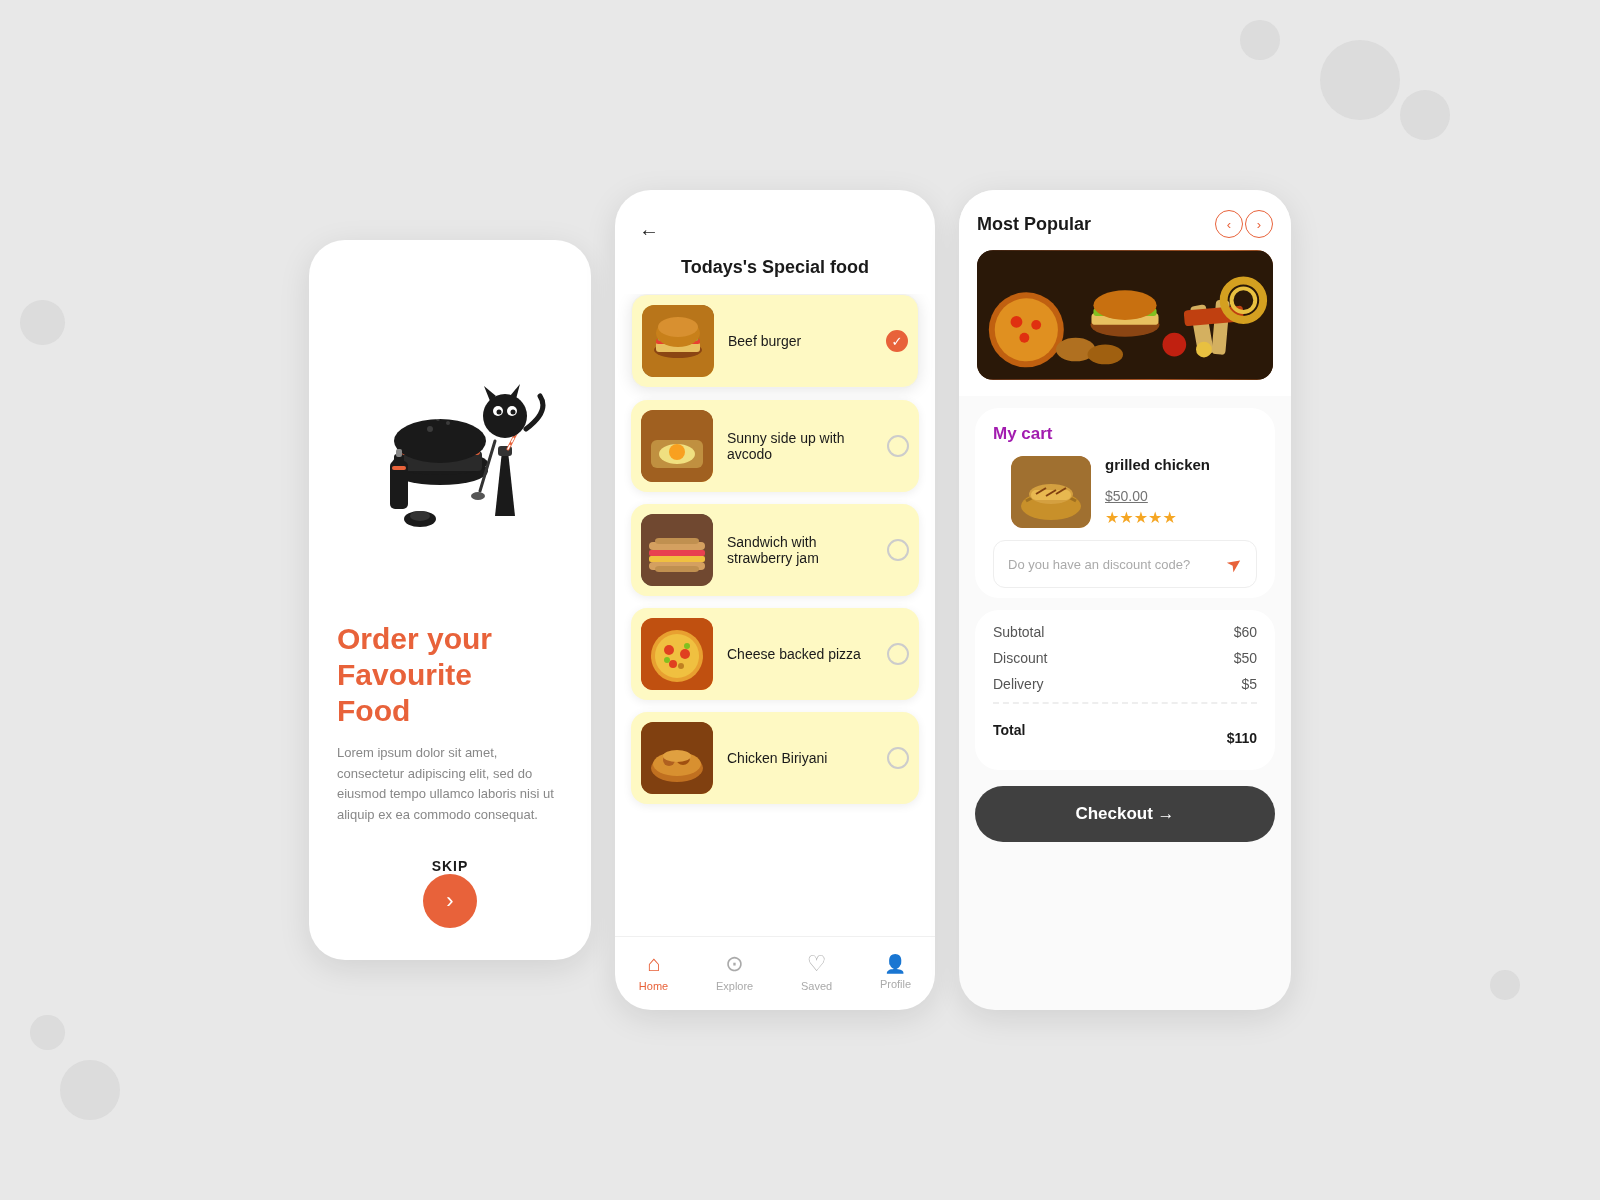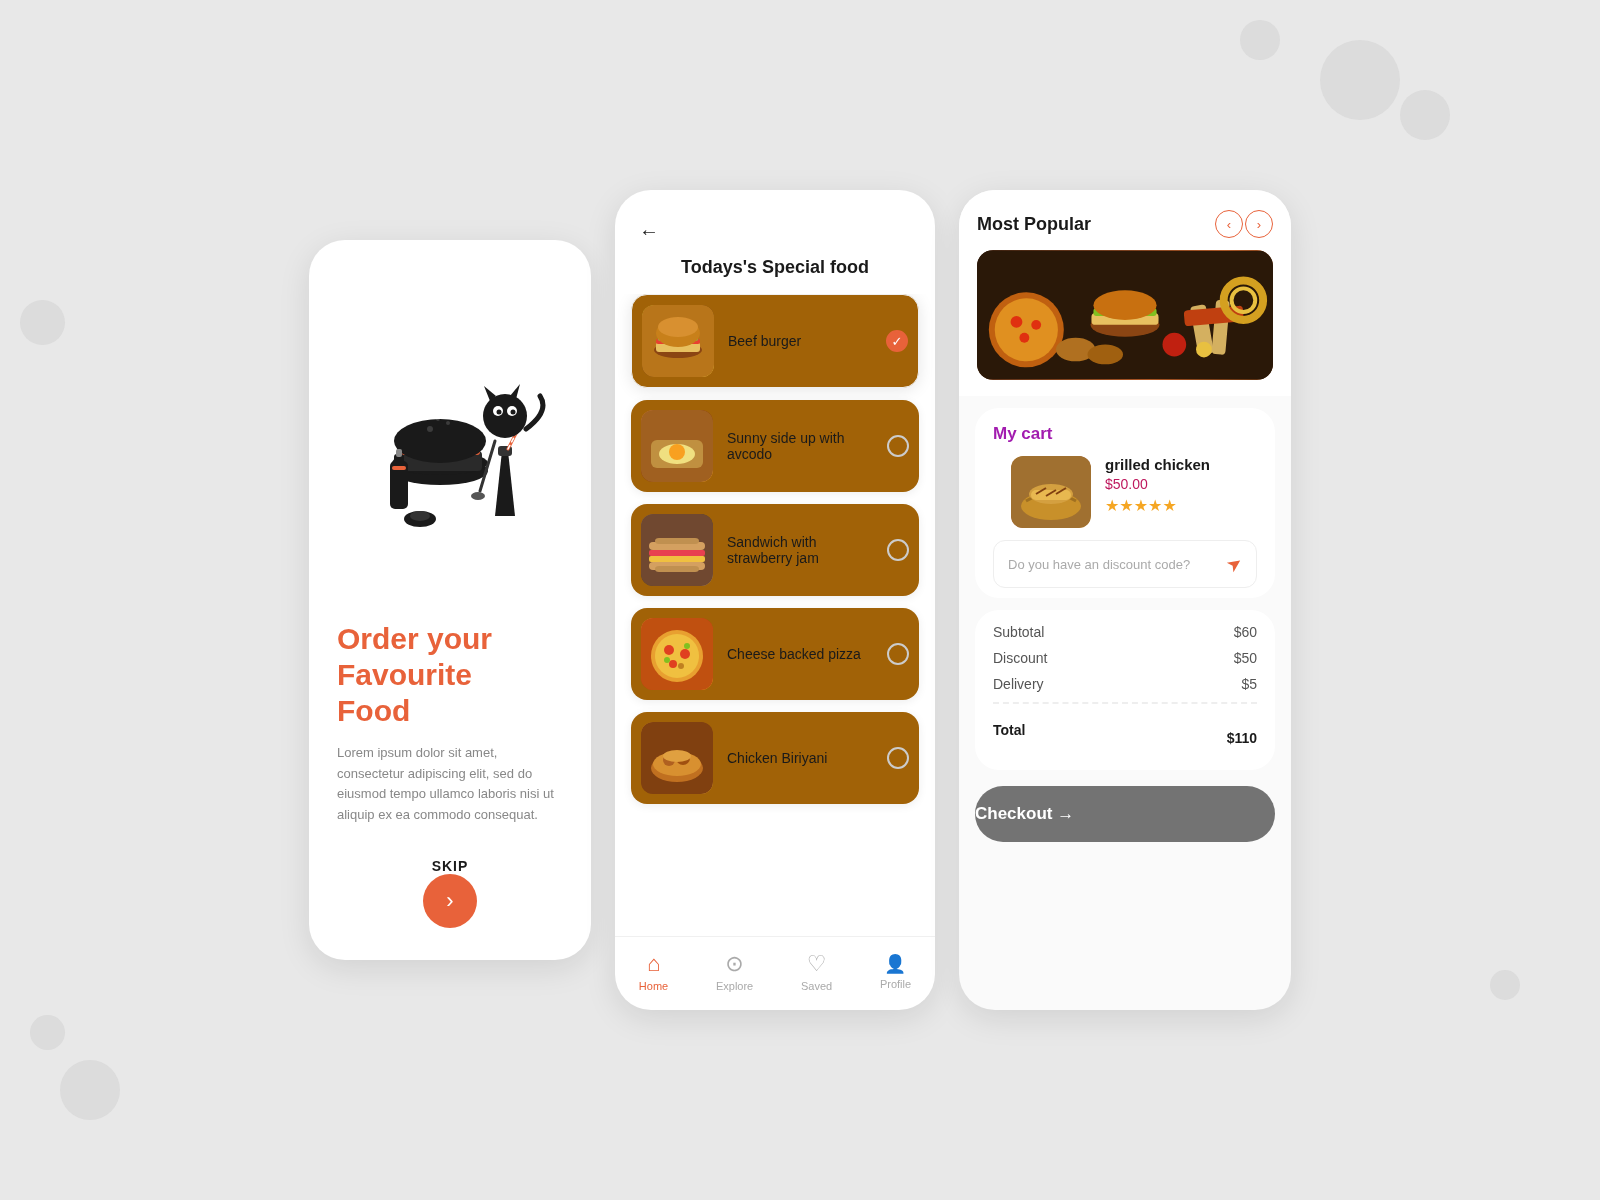--- a/index.html
+++ b/index.html
@@ -102,21 +102,21 @@
     }
     .food-list {
       flex: 1;
       overflow: hidden;
       padding: 0 16px;
       display: flex;
       flex-direction: column;
       gap: 12px;
     }
     .food-item {
-      background: #a16207;
+      background: #fef9c3;
       border-radius: 16px;
       display: flex;
       align-items: center;
       padding: 10px;
       box-shadow: 0 2px 10px rgba(0,0,0,0.07);
       gap: 14px;
     }
     .food-item.selected {
       border: 1.5px solid #f0f0f0;
       box-shadow: 0 2px 16px rgba(0,0,0,0.10);
@@ -252,22 +252,23 @@
       justify-content: center;
     }
     .cart-info { flex: 1; }
     .cart-item-name {
       font-size: 15px;
       font-weight: 600;
       color: #1a1a1a;
     }
     .cart-item-price {
       font-size: 14px;
-      color: #be185d;
-      margin-top: 3px;
+      color: #737373;
+      margin-top: 15px;
+      text-decoration: underline;
     }
     .cart-stars {
       color: #f5a623;
       font-size: 16px;
       margin-top: 4px;
     }
     .discount-row {
       display: flex;
       align-items: center;
       justify-content: space-between;
@@ -307,32 +308,33 @@
       font-size: 14px;
       color: #555;
     }
     .summary-label.total { color: #1a1a1a; font-weight: 700; }
     .summary-value {
       font-size: 14px;
       color: #555;
     }
     .summary-value.total { color: #1a1a1a; font-weight: 700; margin-top: 16px; }
     .checkout-btn {
-      background: #737373;
+      background: #404040;
       color: #fff;
       border: none;
       border-radius: 32px;
       padding: 18px 0;
       font-size: 17px;
       font-weight: 600;
       width: calc(100% - 32px);
       margin: 16px 16px;
       cursor: pointer;
       display: flex;
       align-items: center;
+      justify-content: center;
       gap: 10px;
     }
     
     .illustration { width: 220px; height: 210px; }
     
     .fi-burger { background: linear-gradient(135deg, #c8a030, #8a5010, #e8b840); }
     .fi-egg { background: linear-gradient(135deg, #c87840, #8a4010, #e8a030); }
     .fi-sandwich { background: linear-gradient(135deg, #806050, #504030, #a08060); }
     .fi-pizza { background: linear-gradient(135deg, #e07030, #c04010, #f09020); }
     .fi-biriyani { background: linear-gradient(135deg, #b07020, #804010, #d09030); }

